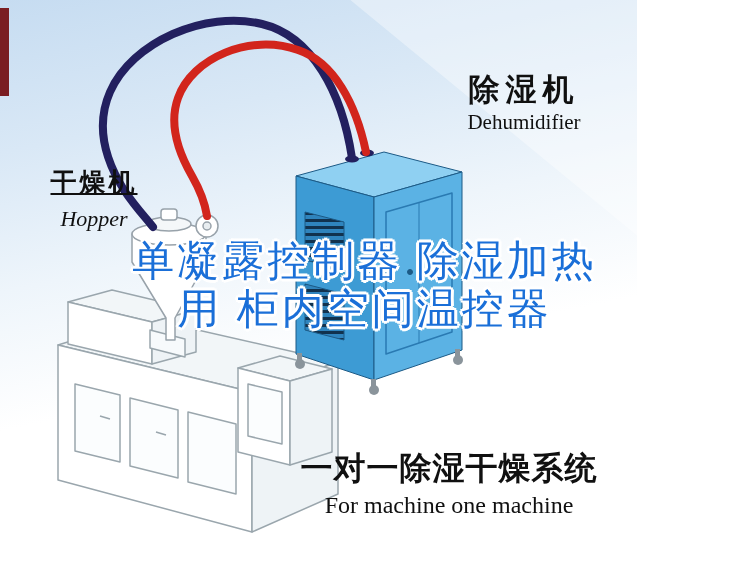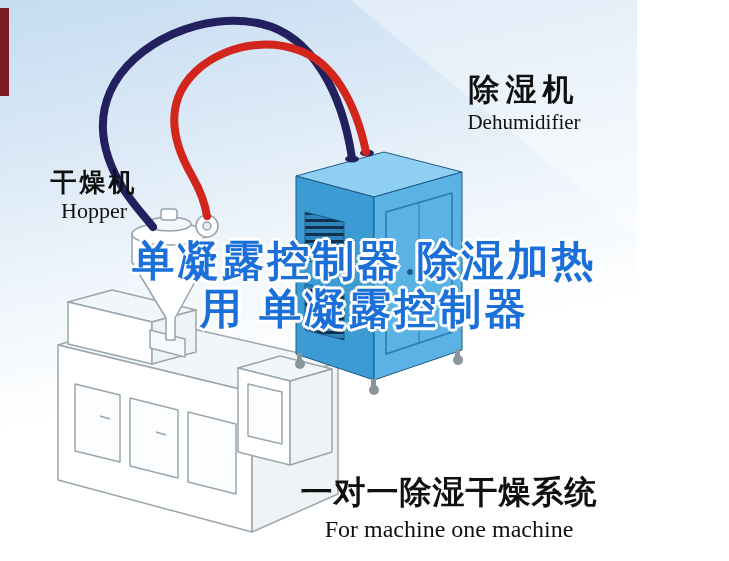--- a/index.html
+++ b/index.html
@@ -22,33 +22,33 @@
 
   .label-block{position:absolute;text-align:center;color:#101010;}
   .cn{font-weight:700;line-height:1.15;}
   .en{font-family:"Liberation Serif",serif;font-weight:400;}
 
   .blk-dehum{left:444px;top:72px;width:160px;}
   .blk-dehum .cn{font-size:31px;letter-spacing:6px;}
   .blk-dehum .en{font-size:21px;margin-top:2px;}
 
   .blk-hopper{left:40px;top:168px;width:108px;}
-  .blk-hopper .cn{font-size:26px;letter-spacing:3px;}
-  .blk-hopper .en{font-size:22px;margin-top:0;}
+  .blk-hopper .cn{font-size:26px;letter-spacing:3px;text-decoration:underline;}
+  .blk-hopper .en{font-size:22px;margin-top:8px;font-style:italic;}
 
   .overlay{
     position:absolute;left:0;top:237px;width:729px;text-align:center;
-    font-weight:700;font-size:42px;line-height:48px;letter-spacing:3px;
+    font-weight:400;font-size:42px;line-height:48px;letter-spacing:3px;
     color:var(--overlay-text,#1a6fd8);
     text-shadow:
       -3px 0 0 #fff,3px 0 0 #fff,0 -3px 0 #fff,0 3px 0 #fff,
       -2px -2px 0 #fff,2px -2px 0 #fff,-2px 2px 0 #fff,2px 2px 0 #fff;
   }
 
-  .blk-system{right:28px;top:450px;width:320px;margin-top:24px;}
+  .blk-system{right:28px;top:450px;width:320px;}
   .blk-system .cn{font-size:32px;letter-spacing:1px;}
   .blk-system .en{font-size:24px;margin-top:5px;}
 
   
   .hose-navy{stroke:var(--hose-navy,#23205f);}
   .hose-red{stroke:var(--hose-red,#d2251c);}
 </style>
 </head>
 <body>
 
@@ -131,21 +131,21 @@
     <div class="en">Dehumidifier</div>
   </div>
 
   <div class="label-block blk-hopper">
     <div class="cn">干燥机</div>
     <div class="en">Hopper</div>
   </div>
 
   <div class="overlay">
     <div>单凝露控制器 除湿加热</div>
-    <div>用 单凝露控制器</div>
+    <div>用 柜内空间温控器</div>
   </div>
 
   <div class="label-block blk-system">
     <div class="cn">一对一除湿干燥系统</div>
     <div class="en">For machine one machine</div>
   </div>
 
 </div>
 
 </body></html>

